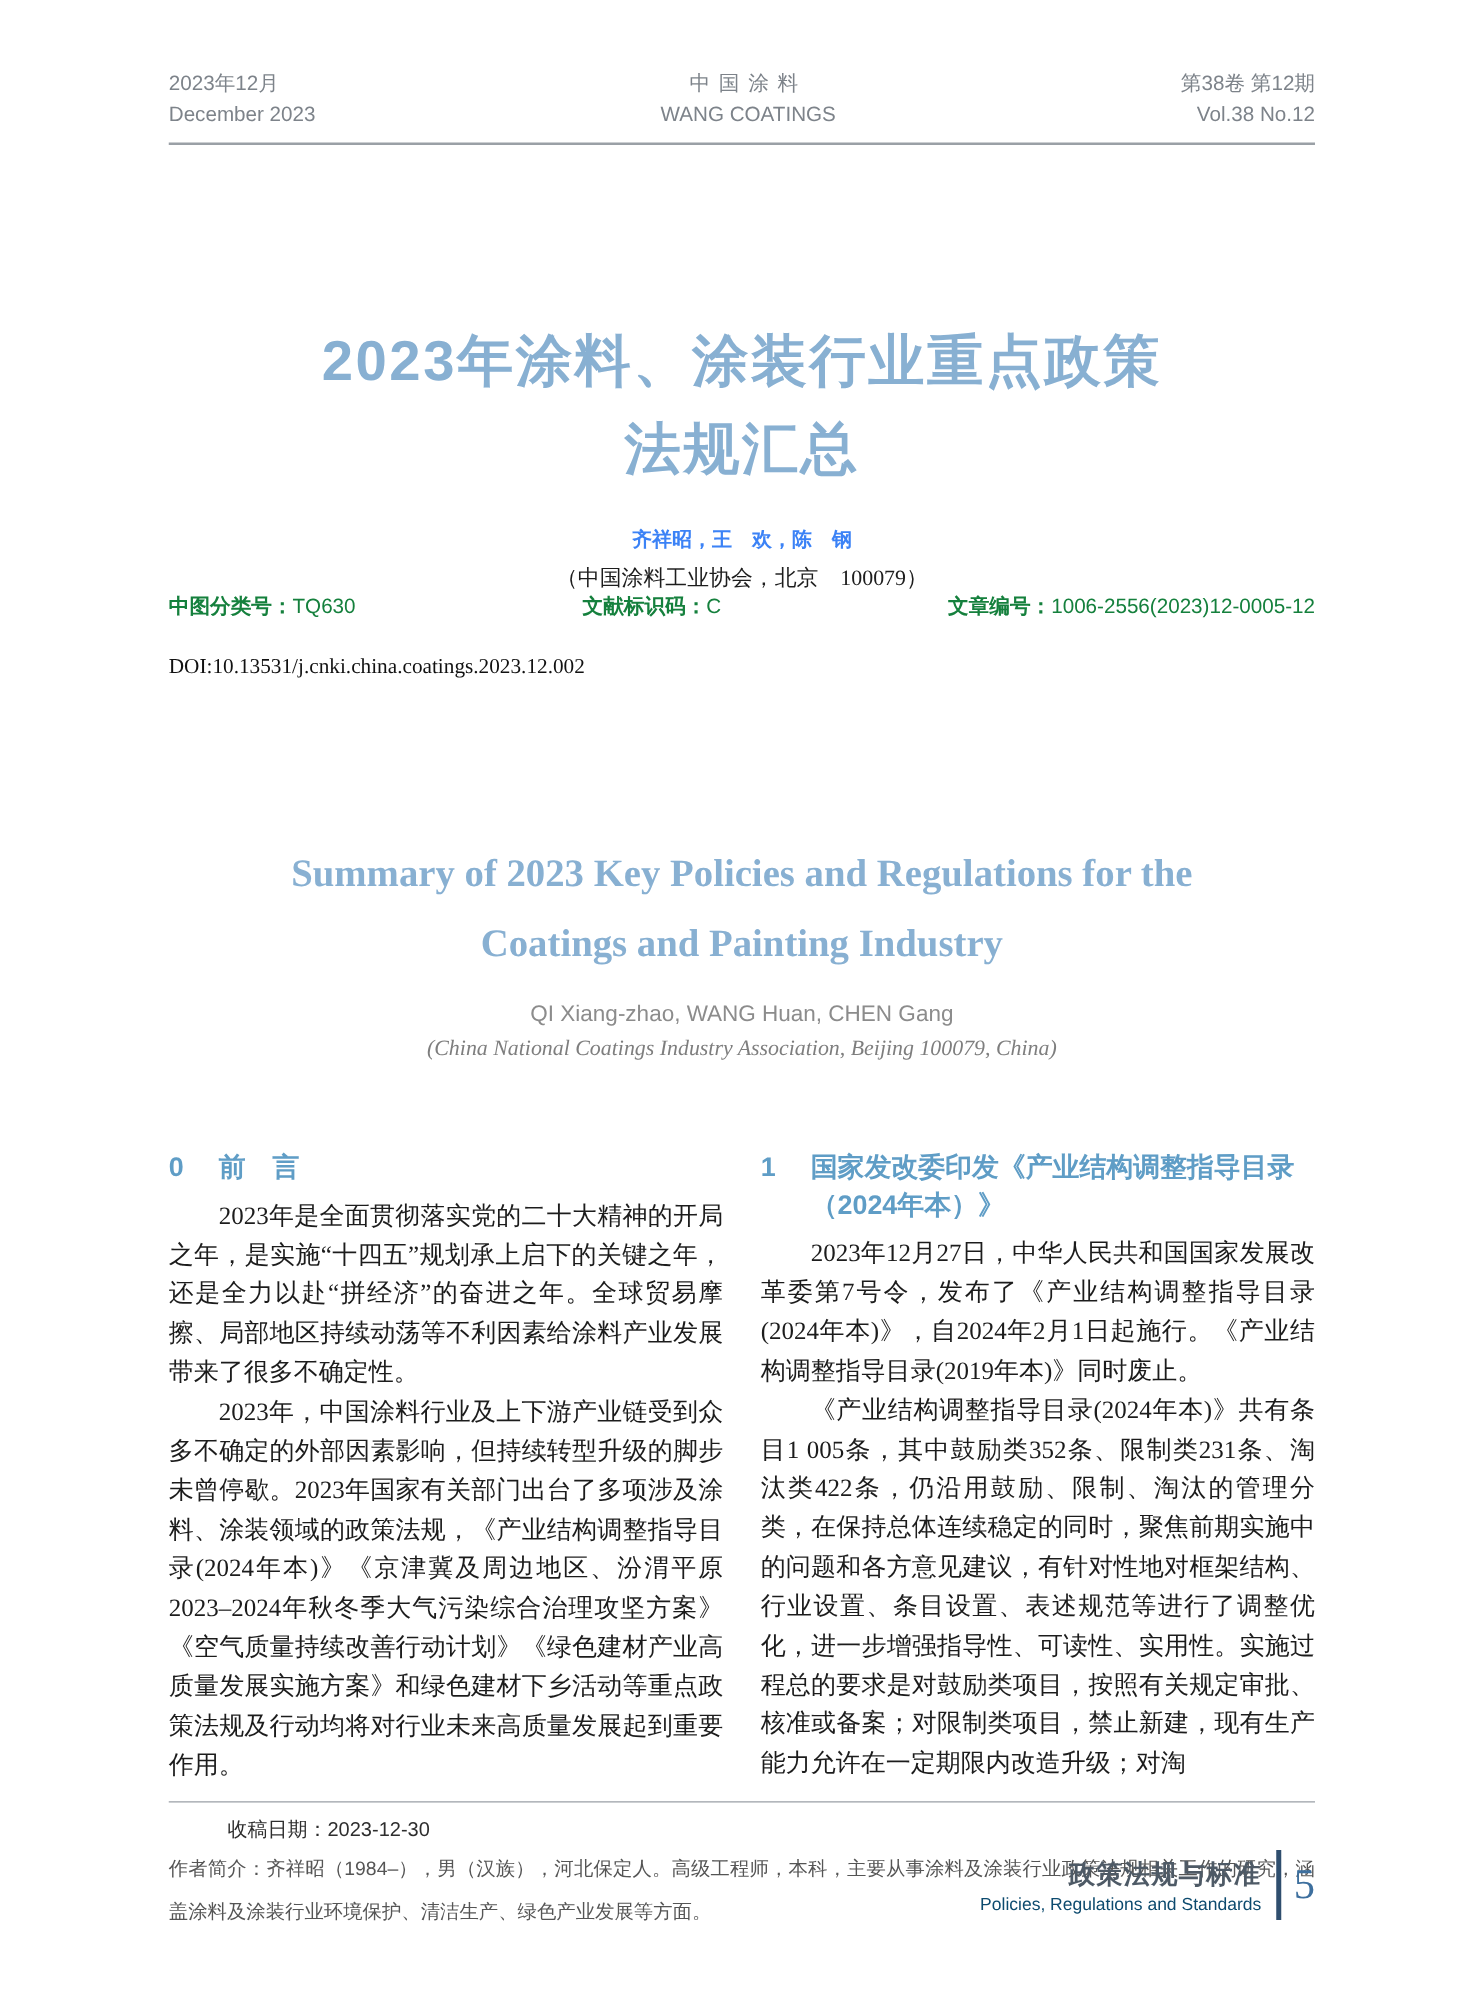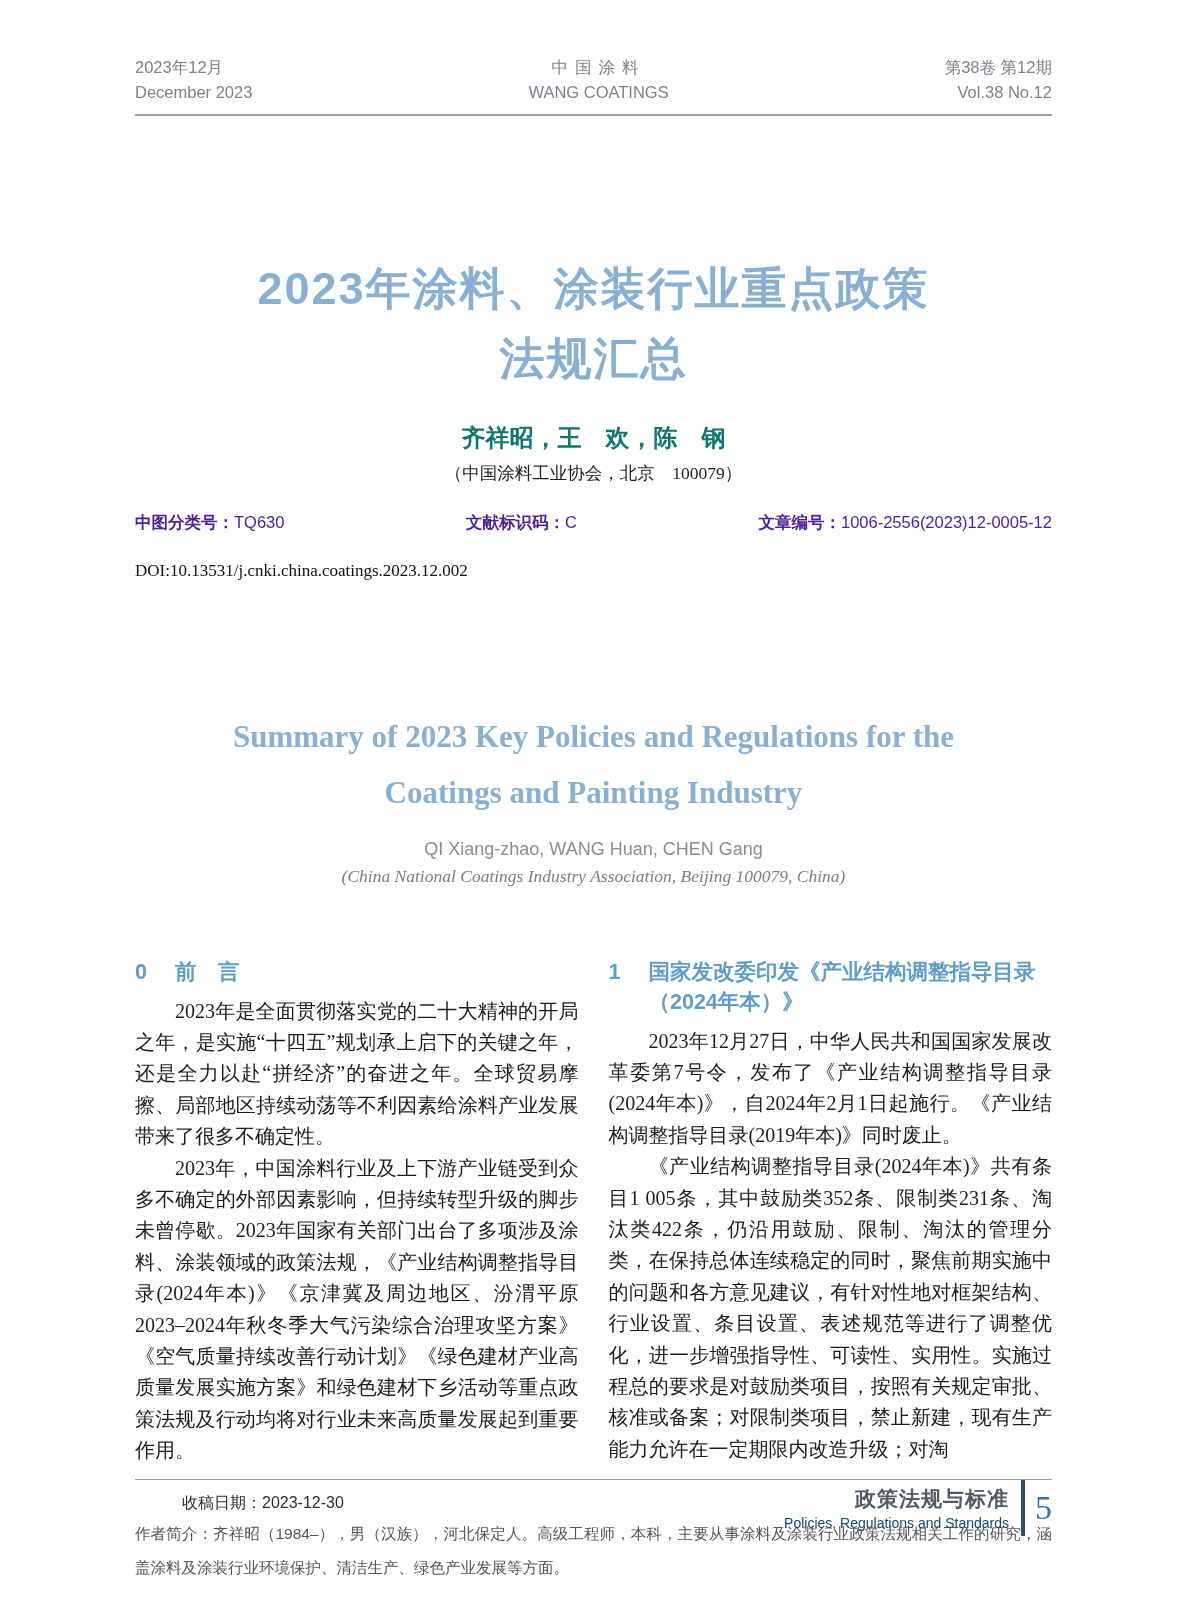--- a/index.html
+++ b/index.html
@@ -16,26 +16,26 @@
   .runhead .cell{white-space:nowrap;}
   .runhead .c-left{text-align:left;}
   .runhead .c-center{text-align:center;}
   .runhead .c-center .l1{letter-spacing:7px;}
   .runhead .c-right{text-align:right;}
 
   
   .title-cn{margin-top:138px;text-align:center;
     font-family:"Liberation Sans","DejaVu Sans",sans-serif;font-weight:bold;
     font-size:45px;line-height:70px;color:#88b0d2;letter-spacing:2px;}
-  .authors-cn{margin-top:28px;text-align:center;font-size:24px;font-weight:600;color:#0f766e;}
+  .authors-cn{margin-top:28px;text-align:center;font-size:16px;font-weight:600;color:#3b82f6;}
   .affil-cn{margin-top:7px;text-align:center;font-size:17.5px;color:#1d1d1d;}
 
   
-  .meta{margin-top:27px;display:flex;justify-content:space-between;align-items:flex-start;
-    font-family:"Liberation Sans","DejaVu Sans",sans-serif;font-size:16.5px;color:#4c1d95;}
+  .meta{display:flex;justify-content:space-between;align-items:flex-start;
+    font-family:"Liberation Sans","DejaVu Sans",sans-serif;font-size:16.5px;color:#15803d;}
   .meta b{font-weight:bold;}
   .doi{margin-top:27px;font-size:17px;color:#111;}
 
   
   .title-en{margin-top:128px;text-align:center;font-weight:bold;font-size:31px;line-height:56px;color:#88b0d2;}
   .authors-en{margin-top:18px;text-align:center;
     font-family:"Liberation Sans","DejaVu Sans",sans-serif;font-size:18px;color:#8c8c8c;}
   .affil-en{margin-top:6px;text-align:center;font-style:italic;font-size:17.5px;color:#7e7e7e;}
 
   

